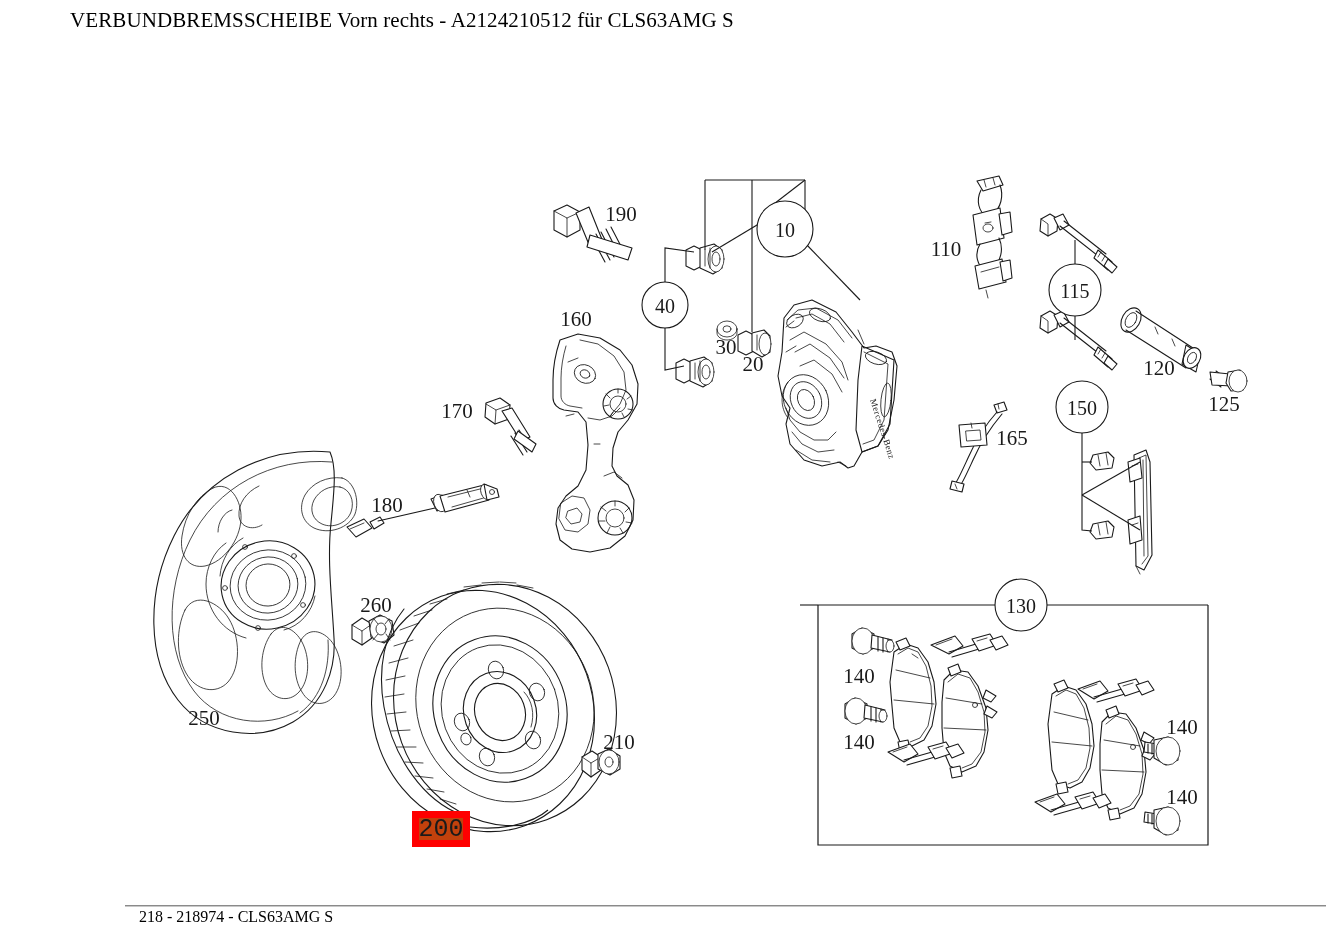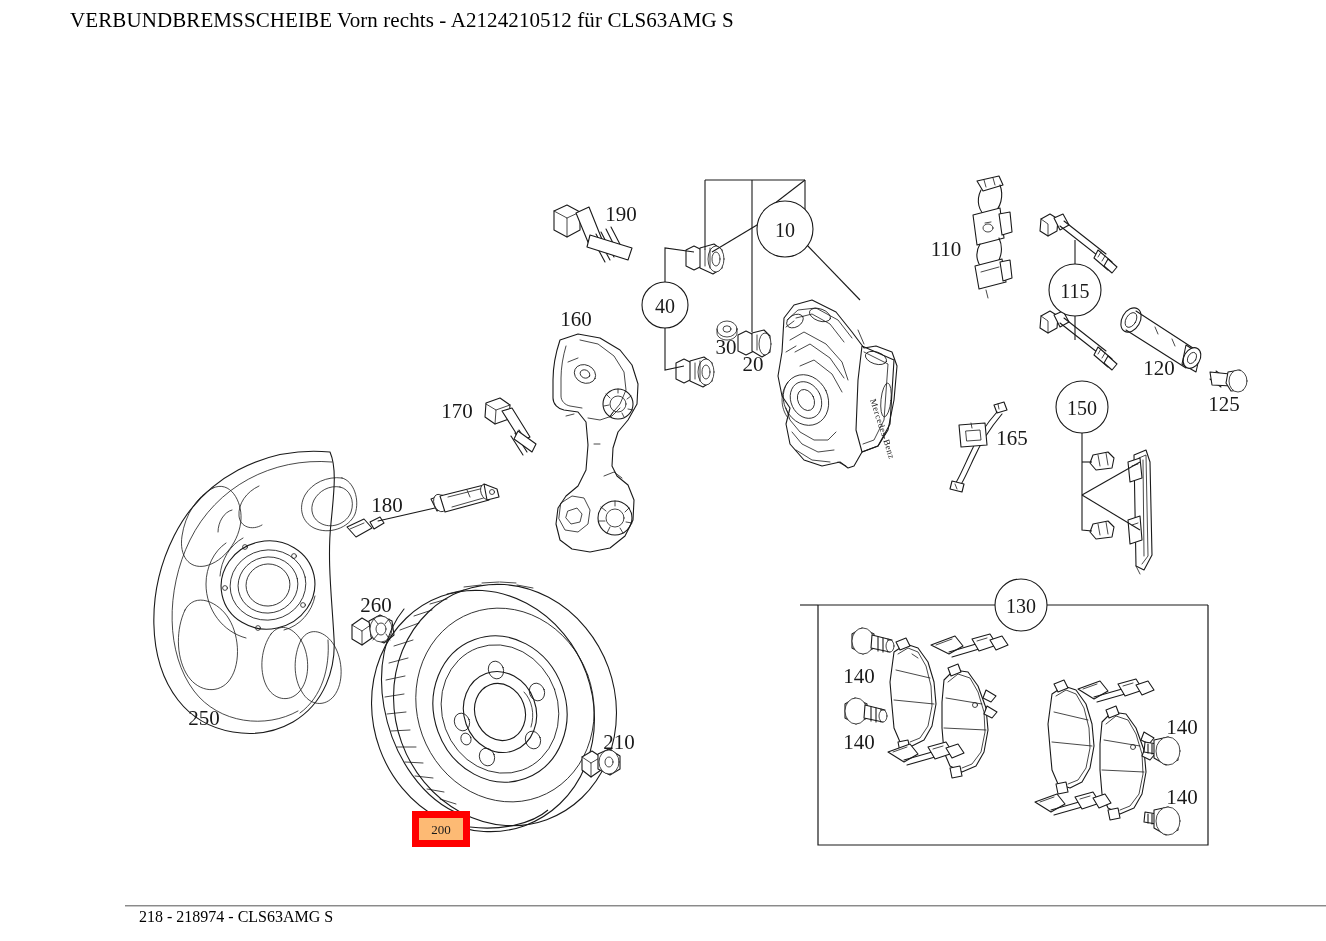--- a/index.html
+++ b/index.html
@@ -35,24 +35,24 @@
   }
   svg text{user-select:none;}
   .pt{stroke:#1a1a1a;fill:none;stroke-width:1.1;stroke-linejoin:round;stroke-linecap:round;}
   .pt-t{stroke:#1a1a1a;fill:none;stroke-width:.8;stroke-linejoin:round;stroke-linecap:round;}
   .pt-f{stroke:#1a1a1a;fill:#ffffff;stroke-width:1.1;stroke-linejoin:round;stroke-linecap:round;}
   .pt-ff{stroke:#1a1a1a;fill:#ffffff;stroke-width:.8;stroke-linejoin:round;stroke-linecap:round;}
   .lead{stroke:#1a1a1a;fill:none;stroke-width:1.1;}
   .circ{stroke:#1a1a1a;fill:#ffffff;stroke-width:1.1;}
   .boxline{stroke:#1a1a1a;fill:none;stroke-width:1.2;}
   #highlight-200{
-    position:absolute;box-sizing:border-box;background:#fdba74;
+    position:absolute;box-sizing:border-box;background:#c2410c;
     display:flex;align-items:center;justify-content:center;
-    font-family:Liberation Serif, serif;
-    font-size:13px;color:#1a1a1a;line-height:1;
+    font-family:Liberation Mono, monospace;
+    font-size:25px;color:#1a1a1a;line-height:1;
   }
 </style>
 </head>
 <body>
 
 <div id="page-title">VERBUNDBREMSSCHEIBE Vorn rechts - A2124210512 für CLS63AMG S</div>
 
 <svg id="diagram-canvas" viewBox="0 0 1326 941" xmlns="http://www.w3.org/2000/svg">
 
   <g>

